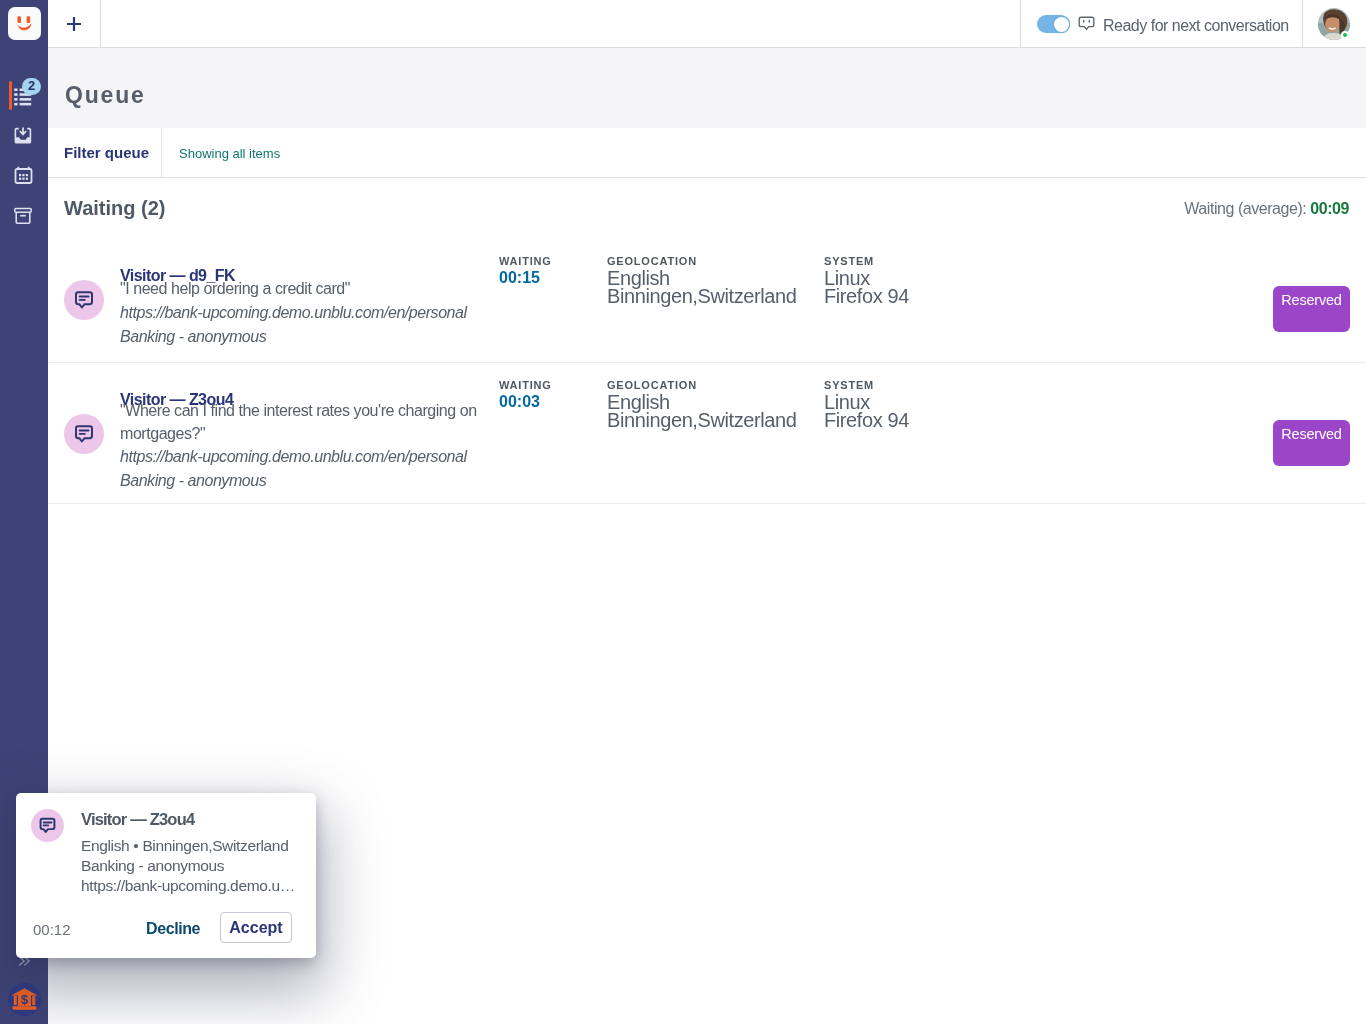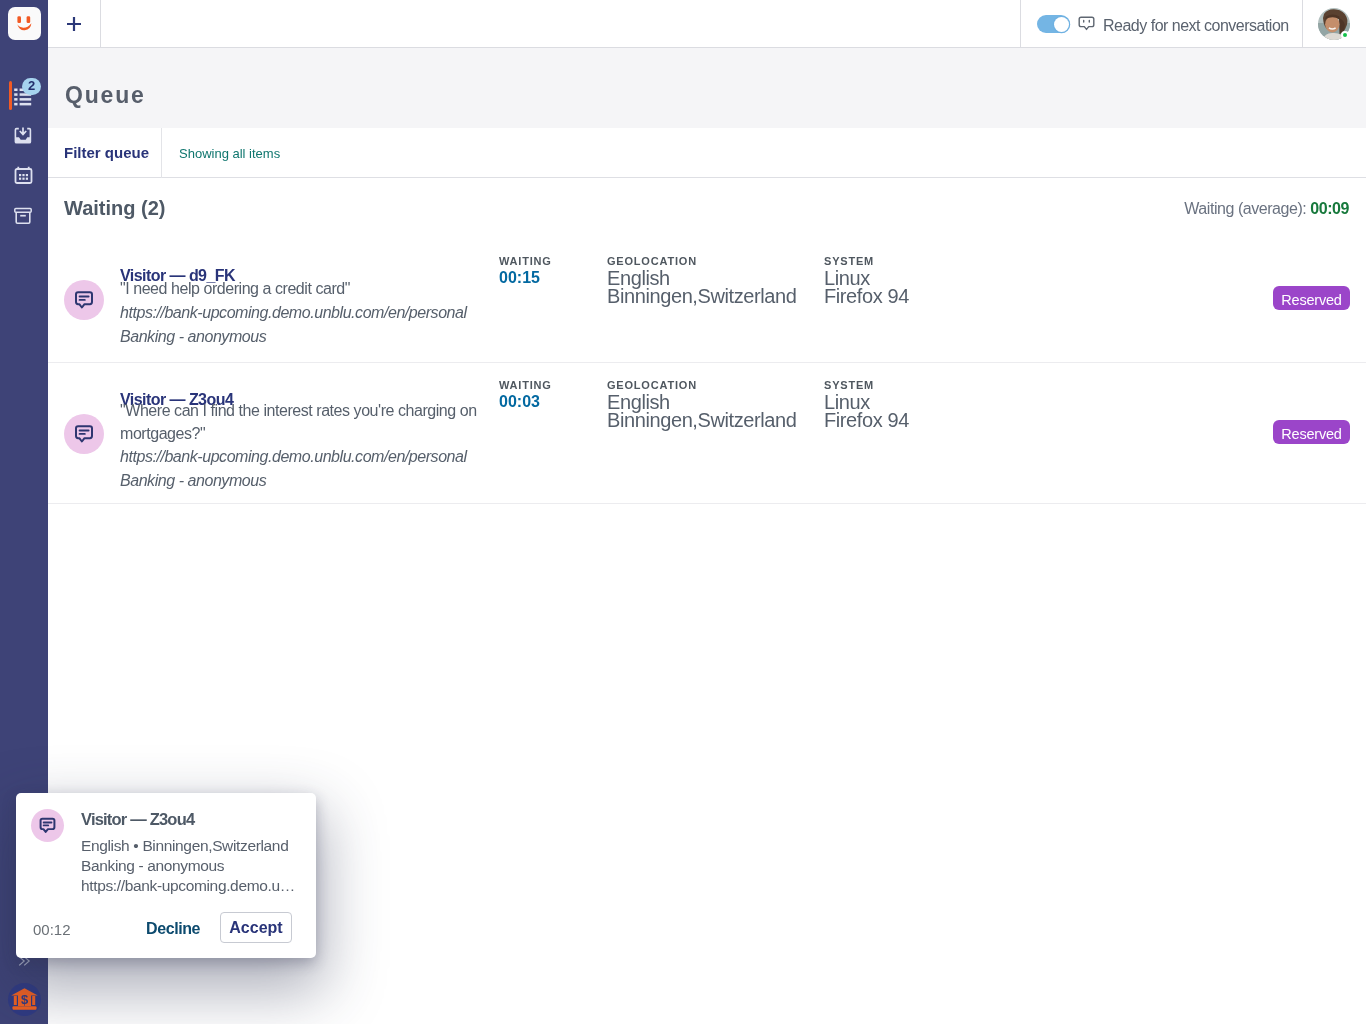--- a/index.html
+++ b/index.html
@@ -35,21 +35,21 @@
 #whead { position:absolute; left:64px; top:197px; font-size:20px; font-weight:bold; color:#4E5966; }
 #wavg { position:absolute; right:17px; top:200px; font-size:16px; color:#6A7280; letter-spacing:-0.45px; }
 #wavg b { color:#17793C; }
 .pinkcirc { position:absolute; background:#EDC7E9; border-radius:50%; }
 .vname { font-size:16px; font-weight:bold; color:#293479; letter-spacing:-0.55px;margin-top:12px; }
 .qtext { font-size:16px; color:#565F6B; line-height:24.2px; letter-spacing:-0.45px; }
 .qtext i { font-style:italic; }
 .collabel { font-size:11px; font-weight:bold; color:#4F575F; letter-spacing:0.8px; }
 .colval { font-size:20px; color:#565F6B; line-height:18px; letter-spacing:-0.4px; }
 .gtime { font-size:16px; font-weight:bold; color:#0369a1; }
-.reserved { position:absolute; width:77px; height:24px; background:#9B45C9; border-radius:6px;
+.reserved { position:absolute; width:77px; height:46px; background:#9B45C9; border-radius:6px;
   color:#fff; font-size:14.5px; text-align:center; line-height:28px; letter-spacing:-0.2px; }
 #div1 { position:absolute; left:48px; top:362px; width:1318px; height:1px; background:#ECECEF; }
 #div2 { position:absolute; left:48px; top:503px; width:1318px; height:1px; background:#ECECEF; }
 
 #card { position:absolute; left:16px; top:793px; width:300px; height:165px; background:#fff; border-radius:5px; z-index:10;
   box-shadow:0 5px 14px rgba(46,50,80,0.30), 0 26px 60px 8px rgba(46,50,80,0.38); }
 #cardcirc { position:absolute; left:15px; top:16px; width:33px; height:33px; background:#EDC7E9; border-radius:50%; }
 #cardname { position:absolute; left:65px; top:17px; font-size:16.5px; font-weight:bold; color:#4E5966; letter-spacing:-0.8px; }
 #cardbody { position:absolute; left:65px; top:43px; font-size:15.5px; color:#575F6B; line-height:20.2px; width:236px; letter-spacing:-0.35px; }
 #cardtime { position:absolute; left:17px; top:128px; font-size:15px; color:#6A7076; }

